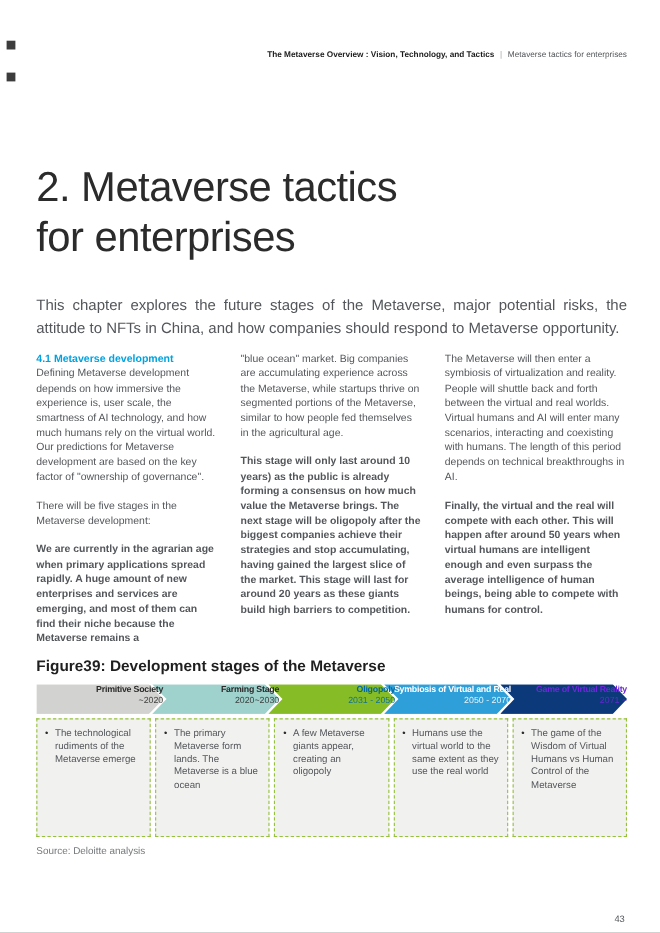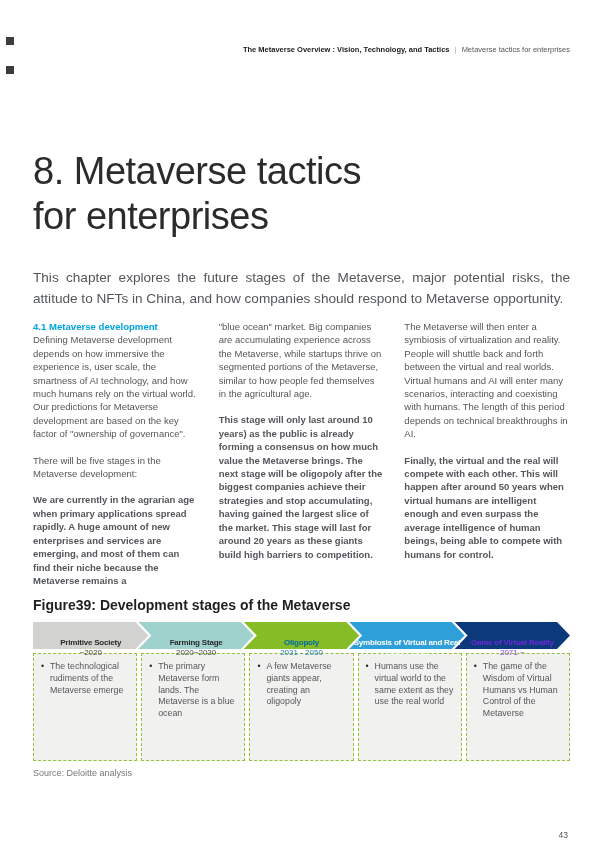--- a/index.html
+++ b/index.html
@@ -67,21 +67,21 @@
   .stage + .stage { margin-left:-10px; }
   .stage .stage-bg {
     position:absolute; inset:0;
     clip-path: polygon(0 0, calc(100% - 13px) 0, 100% 50%, calc(100% - 13px) 100%, 0 100%, 13px 50%);
   }
   .stage.first .stage-bg {
     clip-path: polygon(0 0, calc(100% - 13px) 0, 100% 50%, calc(100% - 13px) 100%, 0 100%);
   }
   .stage.z5{z-index:5} .stage.z4{z-index:4} .stage.z3{z-index:3} .stage.z2{z-index:2} .stage.z1{z-index:1}
   .stage-label {
-    position:relative; z-index:10; text-align:center; padding-top:16px;
+    position:relative; z-index:10; text-align:right; padding-top:0;
     white-space:nowrap;
   }
   .stage-name { font-size:8px; font-weight:700; line-height:10px; letter-spacing:-0.2px; }
   .stage-years { font-size:8px; line-height:9px; opacity:0.88; }
 
   .stage-boxes {
     position:absolute; left:33px; top:653px; width:537px; height:108px;
     display:flex; gap:4px;
   }
   .stage-box {
@@ -111,21 +111,21 @@
   <div class="edge-mark m1"></div>
   <div class="edge-mark m2"></div>
 
   <div class="running-header">
     <span class="hdr-bold">The Metaverse Overview : Vision, Technology, and Tactics</span>
     <span class="hdr-sep">|</span>
     <span class="hdr-light">Metaverse tactics for enterprises</span>
   </div>
 
   <h1 class="chapter-title">
-    <span>8. Metaverse tactics</span><br>
+    <span>2. Metaverse tactics</span><br>
     <span>for enterprises</span>
   </h1>
 
   <p class="intro">This chapter explores the future stages of the Metaverse, major potential risks, the attitude to NFTs in China, and how companies should respond to Metaverse opportunity.</p>
 
   <div class="columns">
     <div class="col">
       <h3>4.1 Metaverse development</h3>
       <p>Defining Metaverse development depends on how immersive the experience is, user scale, the smartness of AI technology, and how much humans rely on the virtual world. Our predictions for Metaverse development are based on the key factor of "ownership of governance".</p>
       <p>There will be five stages in the Metaverse development:</p>

